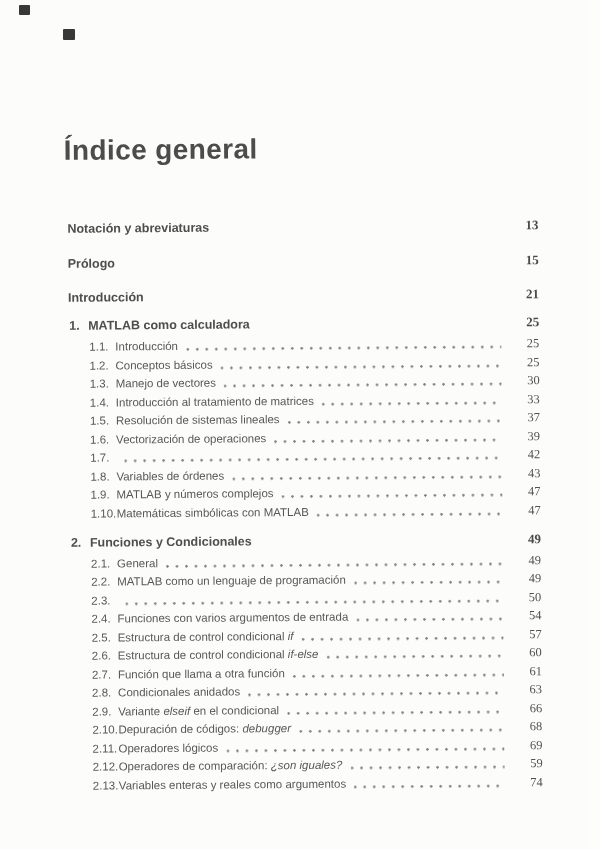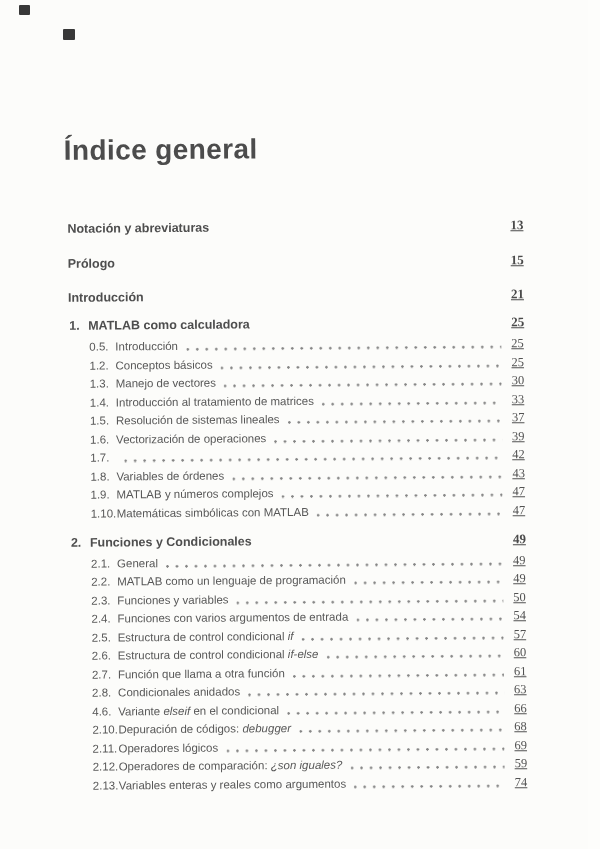--- a/index.html
+++ b/index.html
@@ -57,23 +57,23 @@
   .dots {
     flex:1;
     align-self:flex-end;
     height:3px;
     margin:0 10px 4.5px 8px;
     background-image:radial-gradient(circle at 1.4px 1.4px, #858585 1.05px, rgba(0,0,0,0) 1.5px);
     background-size:9.5px 3px;
     background-repeat:repeat-x;
   }
   .pg {
-    flex:none; min-width:28px; 
+    flex:none; min-width:28px; text-align:right;
     font-family:"Liberation Serif", serif;
-    font-size:12.5px; color:#525252; font-weight:normal;text-decoration:underline;
+    font-size:12.5px; color:#525252; font-weight:normal;
   }
   .pg.bold { font-weight:bold; font-size:13px; color:#4a4a4a; }
   .speck {
     position:absolute; background:#383838; border-radius:1px;
   }
   .speck-1 { left:19px; top:5px;  width:11px; height:10px; }
   .speck-2 { left:63px; top:29px; width:12px; height:11px; }
 </style>
 </head>
 <body>
@@ -103,21 +103,21 @@
         </div>
       <div id="chapters">
           <div class="ch-row">
             <span class="ch-num">1.</span>
             <span class="ch-title">MATLAB como calculadora</span>
             <span class="spacer"></span>
             <span class="pg bold">25</span>
           </div>
           <div class="sec-list">
             <div class="sec-row">
-              <span class="sec-num">0.5.</span>
+              <span class="sec-num">1.1.</span>
               <span class="sec-title"><span>Introducción</span></span>
               <span class="dots"></span>
               <span class="pg">25</span>
             </div>
             <div class="sec-row">
               <span class="sec-num">1.2.</span>
               <span class="sec-title"><span>Conceptos básicos</span></span>
               <span class="dots"></span>
               <span class="pg">25</span>
             </div>
@@ -183,21 +183,20 @@
               <span class="pg">49</span>
             </div>
             <div class="sec-row">
               <span class="sec-num">2.2.</span>
               <span class="sec-title"><span>MATLAB como un lenguaje de programación</span></span>
               <span class="dots"></span>
               <span class="pg">49</span>
             </div>
             <div class="sec-row">
               <span class="sec-num">2.3.</span>
-              <span class="sec-title"><span>Funciones y variables</span></span>
               <span class="dots"></span>
               <span class="pg">50</span>
             </div>
             <div class="sec-row">
               <span class="sec-num">2.4.</span>
               <span class="sec-title"><span>Funciones con varios argumentos de entrada</span></span>
               <span class="dots"></span>
               <span class="pg">54</span>
             </div>
             <div class="sec-row">
@@ -218,21 +217,21 @@
               <span class="dots"></span>
               <span class="pg">61</span>
             </div>
             <div class="sec-row">
               <span class="sec-num">2.8.</span>
               <span class="sec-title"><span>Condicionales anidados</span></span>
               <span class="dots"></span>
               <span class="pg">63</span>
             </div>
             <div class="sec-row">
-              <span class="sec-num">4.6.</span>
+              <span class="sec-num">2.9.</span>
               <span class="sec-title"><span>Variante </span><span class="it">elseif</span><span> en el condicional</span></span>
               <span class="dots"></span>
               <span class="pg">66</span>
             </div>
             <div class="sec-row">
               <span class="sec-num">2.10.</span>
               <span class="sec-title"><span>Depuración de códigos: </span><span class="it">debugger</span></span>
               <span class="dots"></span>
               <span class="pg">68</span>
             </div>

